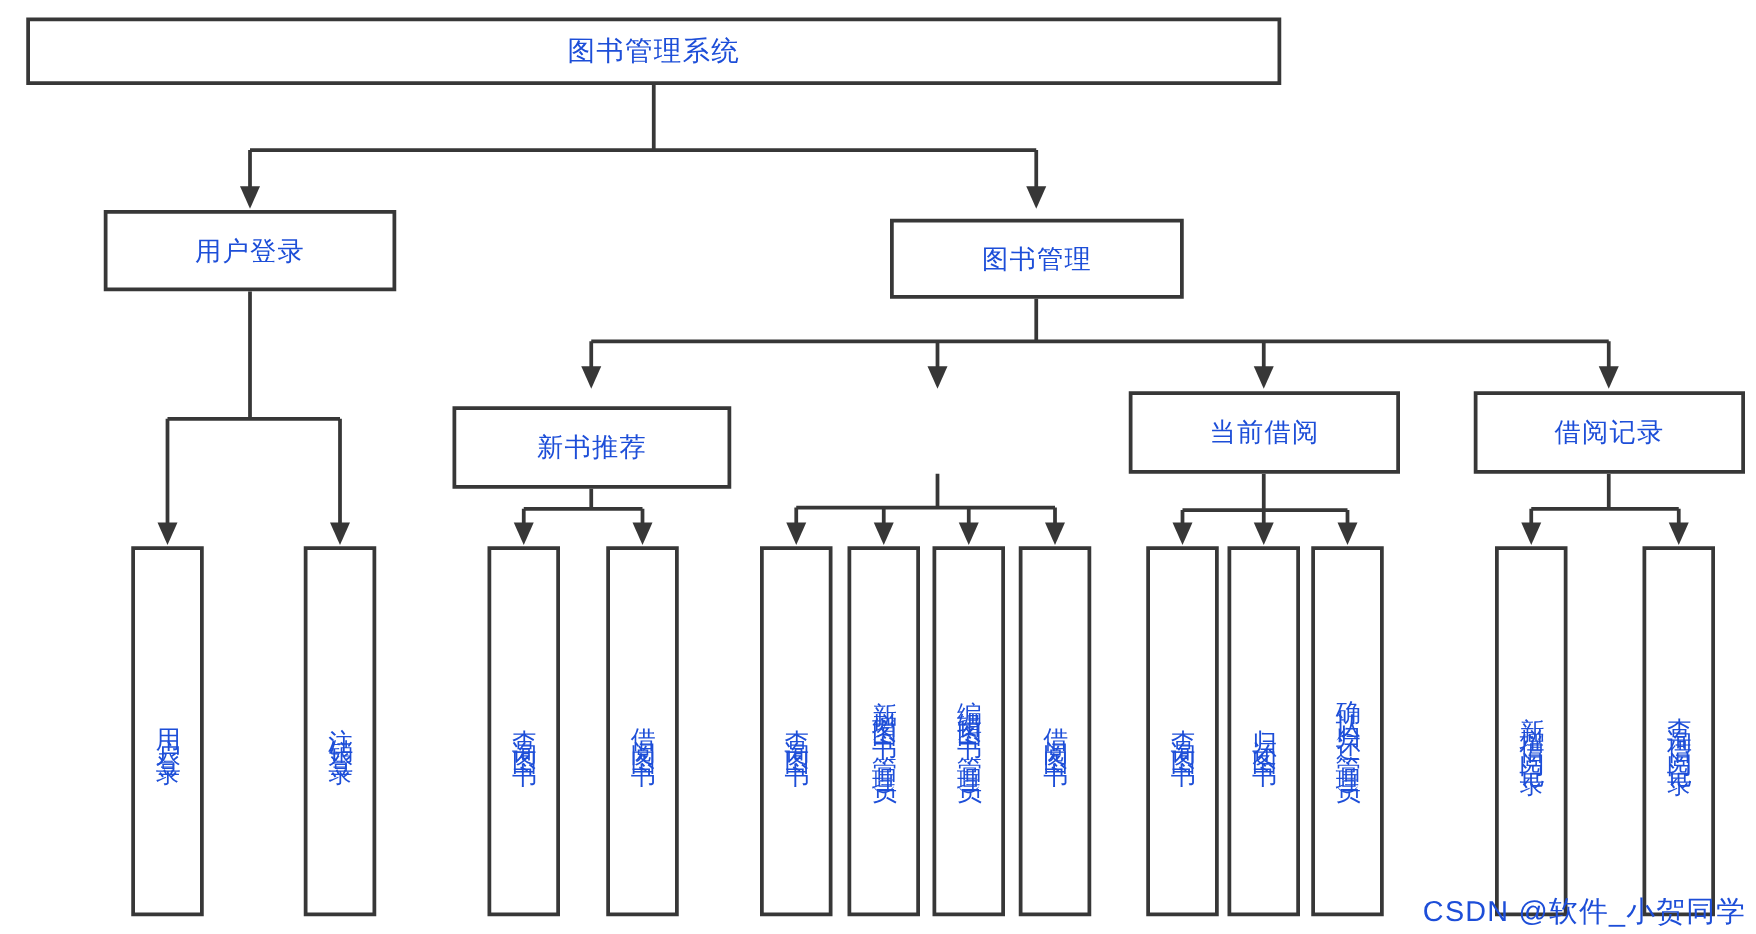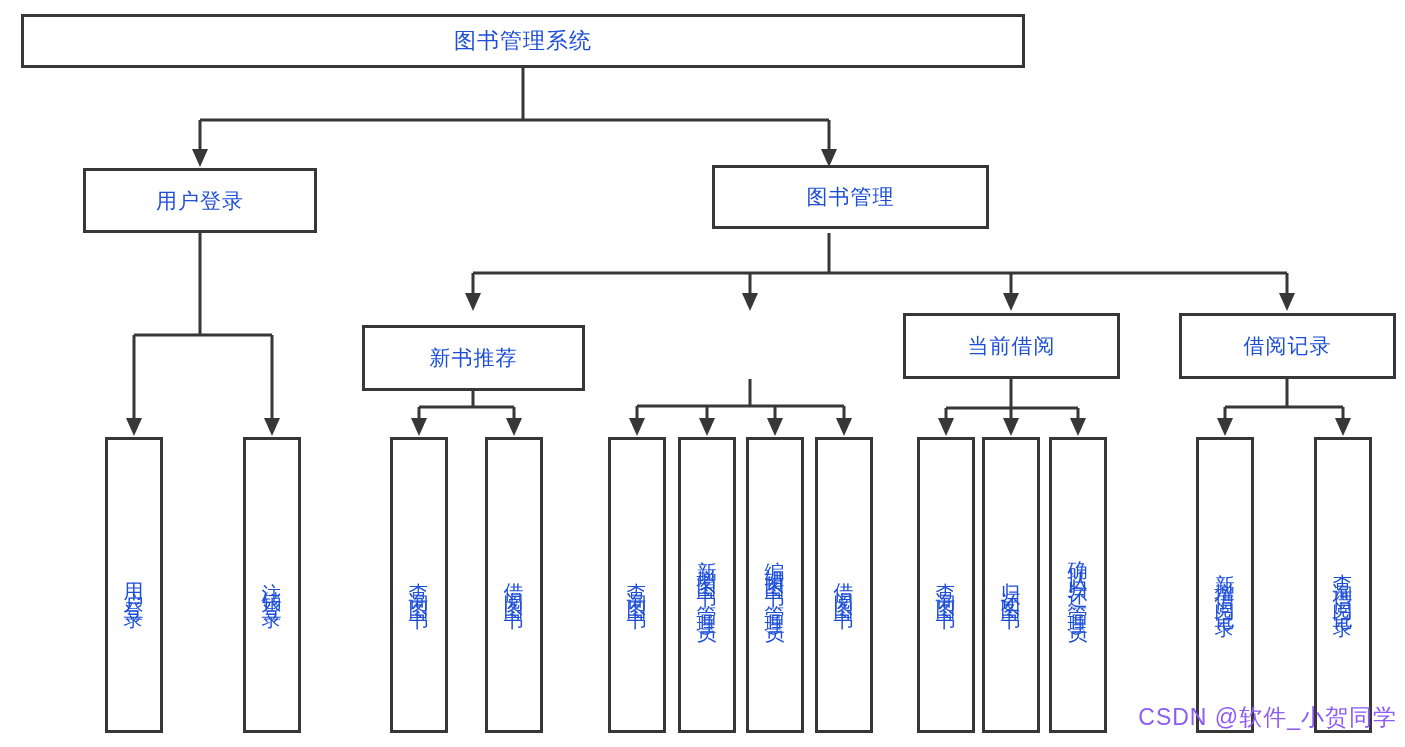--- a/index.html
+++ b/index.html
@@ -46,23 +46,23 @@
     writing-mode: vertical-rl;
     text-orientation: mixed;
     font-size: 20px;
     line-height: 1;
     letter-spacing: 9px;
     white-space: nowrap;
   }
   .watermark {
     position: absolute;
     right: 8px;
-    bottom: 14px;
+    bottom: 2px;
     font-size: 23px;
-    color: #8b5cf6;
+    color: #1d4ed8;
     letter-spacing: 1px;
   }
 </style>
 </head>
 <body>
 
 <div class="canvas">
 
   <svg class="connector-layer" viewBox="0 0 1405 747" xmlns="http://www.w3.org/2000/svg">
 
@@ -114,21 +114,21 @@
     </g>
   </svg>
 
   <div class="node hnode root-node" style="left:21px; top:14px; width:1004px; height:54px;">
     <span>图书管理系统</span>
   </div>
 
   <div class="node hnode" style="left:83px; top:168px; width:234px; height:65px;">
     <span>用户登录</span>
   </div>
-  <div class="node hnode" style="left:712px; top:165px; width:277px; height:64px;">
+  <div class="node hnode" style="left:712px; top:175px; width:235px; height:64px;">
     <span>图书管理</span>
   </div>
 
   <div class="node hnode" style="left:362px; top:325px; width:223px; height:66px;">
     <span>新书推荐</span>
   </div>
   <div class="node hnode" style="left:1179px; top:313px; width:217px; height:66px;">
     <span>借阅记录</span>
   </div>
   <div class="node hnode" style="left:903px; top:313px; width:217px; height:66px;">

